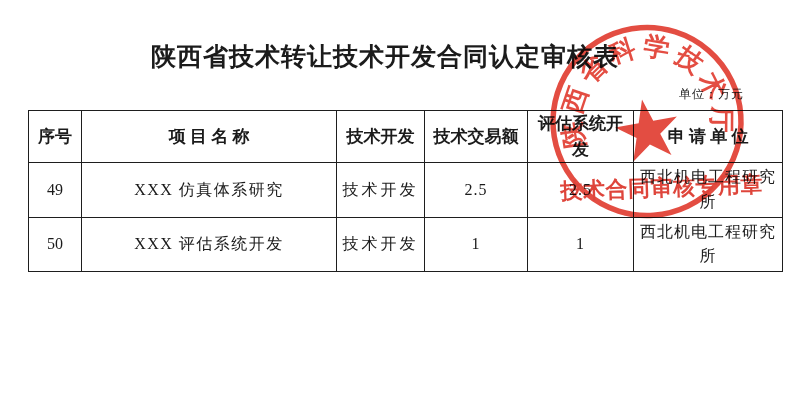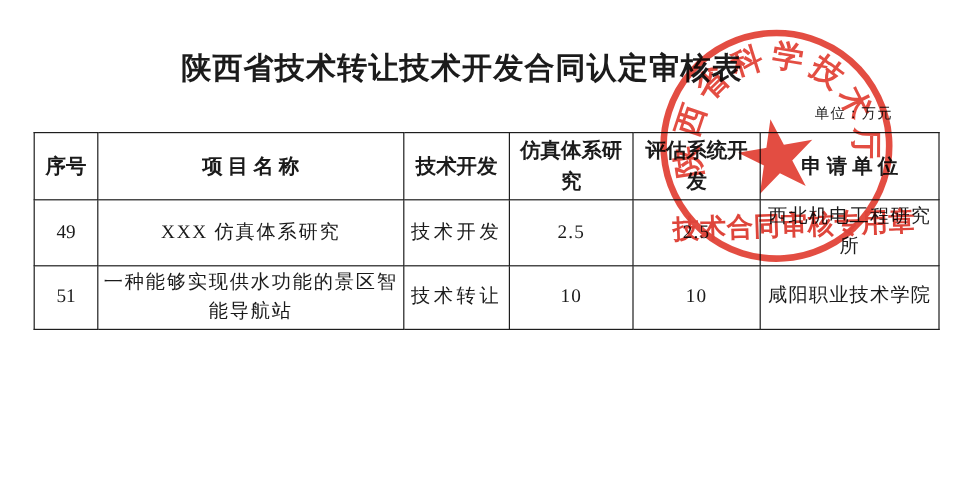--- a/index.html
+++ b/index.html
@@ -58,41 +58,41 @@
       <col style="width:88px">
     <col style="width:103px">
       <col style="width:106px">
       <col style="width:149px">
   </colgroup>
   <thead>
     <tr>
       <th>序号</th>
       <th>项 目 名 称</th>
       <th>技术开发</th>
-      <th>仿真体系研究</th>
+      <th>技术交易额</th>
       <th class="h-inc">评估系统开发</th>
       <th>申 请 单 位</th>
     </tr>
   </thead>
   <tbody>
     <tr class="row-49">
       <td class="c-no">49</td>
       <td class="c-proj">XXX 仿真体系研究</td>
       <td class="c-type">技术开发</td>
       <td class="c-amt">2.5</td>
       <td class="c-inc">2.5</td>
       <td class="c-app">西北机电工程研究所</td>
     </tr>
-    <tr class="row-51">
-      <td class="c-no">51</td>
-      <td class="c-proj">一种能够实现供水功能的景区智能导航站</td>
-      <td class="c-type">技术转让</td>
-      <td class="c-amt">10</td>
-      <td class="c-inc">10</td>
-      <td class="c-app">咸阳职业技术学院</td>
+    <tr class="row-50">
+      <td class="c-no">50</td>
+      <td class="c-proj">XXX 评估系统开发</td>
+      <td class="c-type">技术开发</td>
+      <td class="c-amt">1</td>
+      <td class="c-inc">1</td>
+      <td class="c-app">西北机电工程研究所</td>
     </tr>
   </tbody>
 </table>
 
 <svg class="seal" viewBox="0 0 236 224" aria-hidden="true">
   <g transform="rotate(-4 111 113.5)">
     <circle cx="111" cy="113.5" r="94" fill="none" stroke="#e03428" stroke-width="5.5"></circle>
     <path id="sealArc" d="M 49 136.1 A 66 66 0 1 1 173 136.1" fill="none"></path>
     <text font-size="26" font-weight="600" fill="#e03428" letter-spacing="5">
       <textPath href="#sealArc" startOffset="50%" text-anchor="middle">陕西省科学技术厅</textPath>

